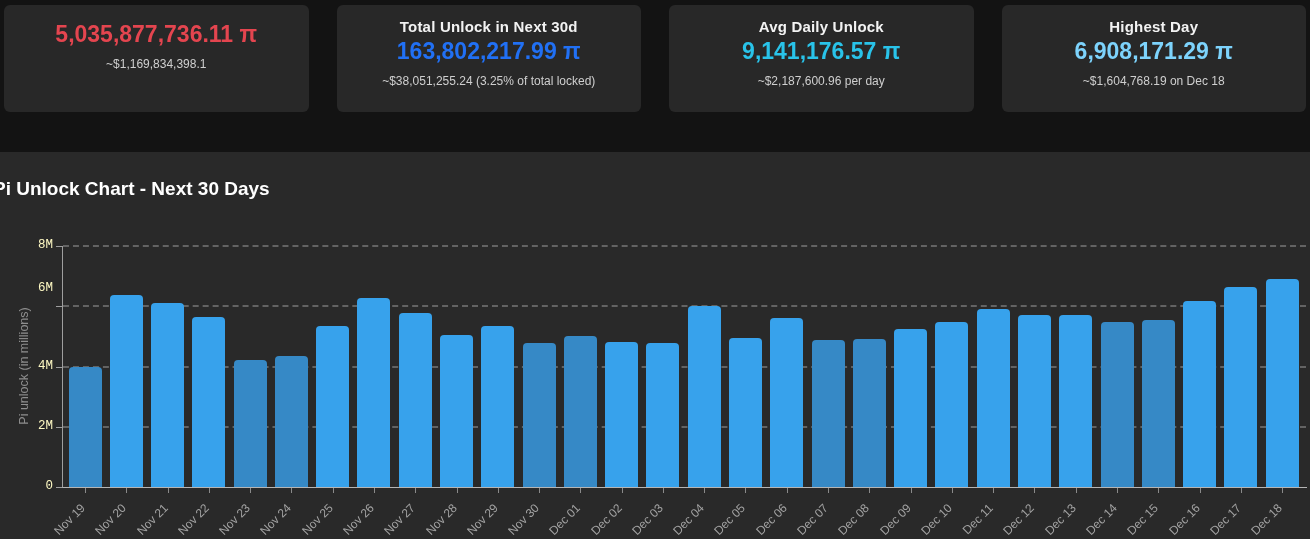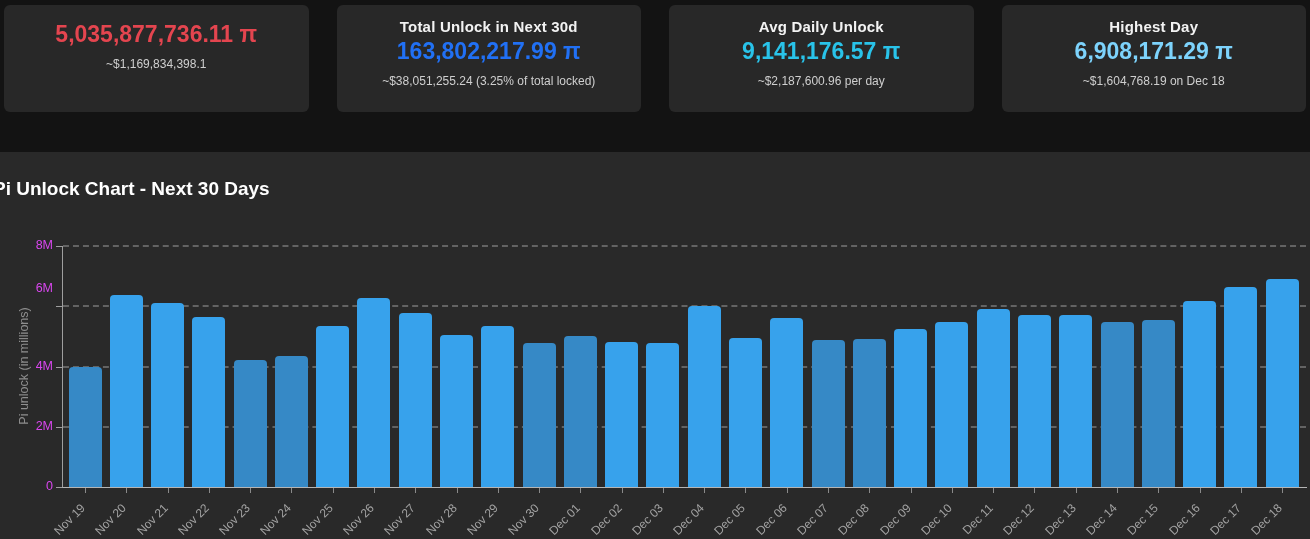--- a/index.html
+++ b/index.html
@@ -33,21 +33,21 @@
     position:absolute;left:24px;top:214px;
     transform:translate(-50%,-50%) rotate(-90deg);
     white-space:nowrap;color:#8e8e8e;font-size:12.5px;
   }
   .plot{
     position:absolute;left:62px;top:94px;width:1244px;height:241px;
     border-left:1px solid #9e9e9e;border-bottom:1px solid #b5b5b5;
   }
   .grid{position:absolute;left:0;width:1243px;height:0;border-top:2px dashed #636363;}
   .bar{position:absolute;width:33px;border-radius:4px 4px 0 0;bottom:0;}
-  .ylab{position:absolute;left:-46px;width:36px;text-align:right;font-size:12.5px;color:#d946ef;}
+  .ylab{position:absolute;left:-46px;width:36px;text-align:right;font-size:12.5px;color:#fef9c3;font-family:Liberation Mono, monospace;}
   .ytick{position:absolute;left:-7px;width:6px;height:1px;background:#9e9e9e;}
   .xtick{position:absolute;width:1px;height:5px;background:#8a8a8a;top:242px;}
   .xlab{
     position:absolute;width:60px;text-align:right;white-space:nowrap;
     color:#a2a2a2;font-size:12px;top:253px;
     transform:rotate(-45deg);transform-origin:100% 50%;
   }
 </style>
 </head>
 <body>

